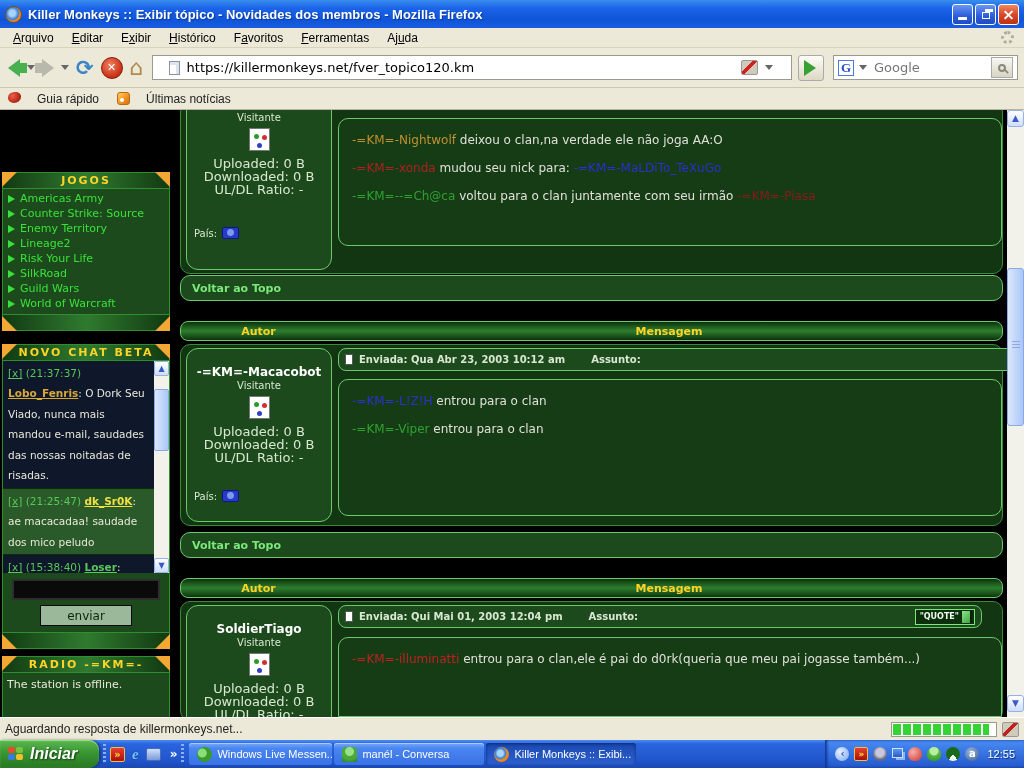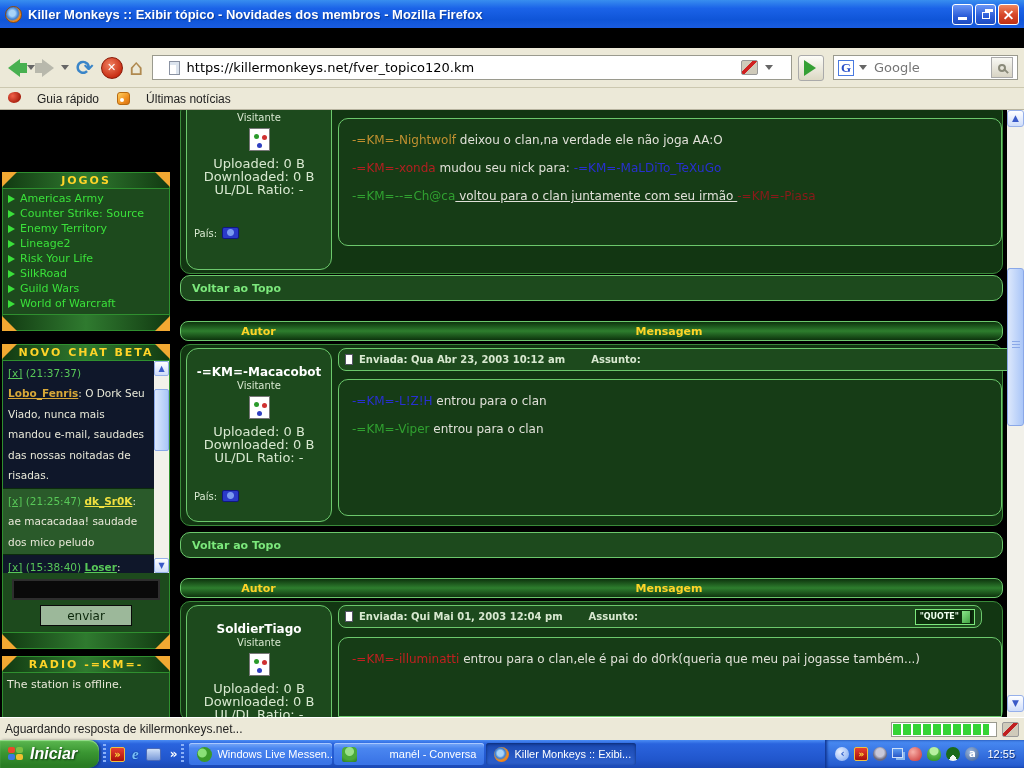--- a/index.html
+++ b/index.html
@@ -227,20 +227,32 @@
       <div class="wbtn">
           <div class="g-rest"></div>
         </div>
       <div class="wbtn close">
           <div class="g-x1"></div>
           <div class="g-x2"></div>
         </div>
     </div>
   </div>
 
+  <div class="menubar">
+    <div style="display:flex">
+        <span class="menu-item"><u>A</u>rquivo</span>
+        <span class="menu-item"><u>E</u>ditar</span>
+        <span class="menu-item">E<u>x</u>ibir</span>
+        <span class="menu-item"><u>H</u>istórico</span>
+        <span class="menu-item">F<u>a</u>voritos</span>
+        <span class="menu-item"><u>F</u>erramentas</span>
+        <span class="menu-item">Aj<u>u</u>da</span>
+      </div>
+    <div class="throbber"></div>
+  </div>
 
   <div class="navbar">
     <div class="navbtn">
         <div class="arrow-back"></div>
       </div>
     <div class="drop"></div>
     <div class="navbtn">
         <div class="arrow-fwd"></div>
       </div>
     <div class="drop"></div>
@@ -368,21 +380,21 @@
         <div>UL/DL Ratio: -</div>
       </div>
       <div class="pais-row" style="top:134px">
         <span>País:</span>
         <div class="flag"></div>
       </div>
     </div>
     <div class="msgbox" style="left:338px;top:8px;width:664px;height:128px">
         <div class="msg-line"><span style="color: rgb(192, 144, 48);">-=KM=-Nightwolf</span><span style="color: rgb(224, 224, 216);"> deixou o clan,na verdade ele não joga AA:O</span></div>
         <div class="msg-line"><span style="color: rgb(176, 32, 32);">-=KM=-xonda</span><span style="color: rgb(224, 224, 216);"> mudou seu nick para: </span><span style="color: rgb(40, 48, 208);">-=KM=-MaLDiTo_TeXuGo</span></div>
-        <div class="msg-line"><span style="color: rgb(48, 160, 48);">-=KM=--=Ch@ca</span><span style="color: rgb(224, 224, 216); text-decoration: underline;"> voltou para o clan juntamente com seu irmão </span><span style="color: rgb(138, 26, 26);">-=KM=-Piasa</span></div>
+        <div class="msg-line"><span style="color: rgb(48, 160, 48);">-=KM=--=Ch@ca</span><span style="color: rgb(224, 224, 216);"> voltou para o clan juntamente com seu irmão </span><span style="color: rgb(138, 26, 26);">-=KM=-Piasa</span></div>
       </div>
 
     <div class="voltar" style="left:180px;top:165px;width:823px">
       <span>Voltar ao Topo</span>
     </div>
 
     <div class="colhdr" style="left:180px;top:211px;width:823px">
       <span class="c1">Autor</span>
       <span class="c2">Mensagem</span>
     </div>
@@ -478,21 +490,21 @@
       <div class="ql-ie">e</div>
       <div class="ql-mail"></div>
       <div class="ql-chev">»</div>
     </div>
     <div class="grip"></div>
     <div style="display:flex;flex:1;overflow:hidden">
         <div class="task-btn" style="width: 143px;">
           <span class="task-ico messenger-icon"></span>
           <span>Windows Live Messen...</span>
         </div>
-        <div class="task-btn" style="width: 150px; justify-content: space-between;">
+        <div class="task-btn" style="width: 150px;">
           <span class="task-ico conversation-icon"></span>
           <span>manél - Conversa</span>
         </div>
         <div class="task-btn active" style="width: 150px;">
           <span class="task-ico firefox-icon"></span>
           <span>Killer Monkeys :: Exibi...</span>
         </div>
       </div>
     <div class="tray">
       <div class="tr tr-chev">‹</div>

